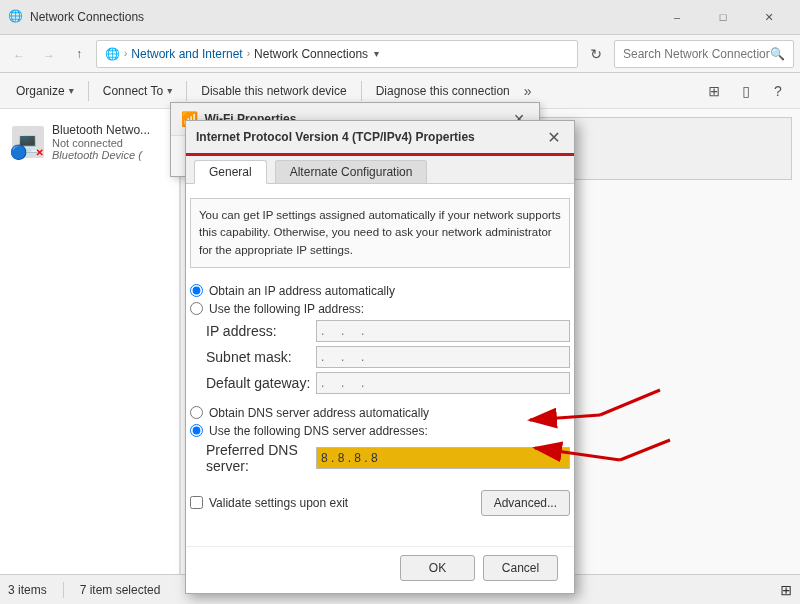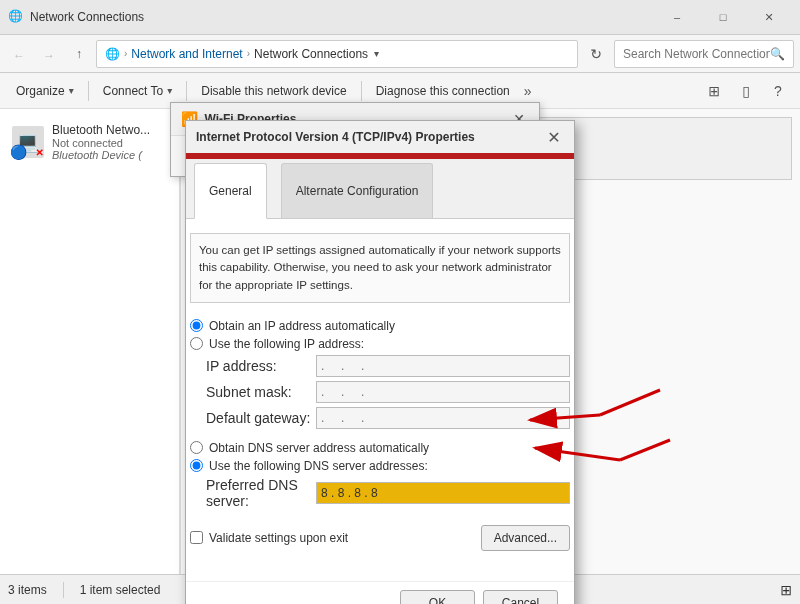--- a/index.html
+++ b/index.html
@@ -173,49 +173,49 @@
       top: 120px;
       left: 185px;
       background: white;
       border: 1px solid #aaa;
       box-shadow: 4px 4px 12px rgba(0,0,0,0.35);
       width: 390px;
       z-index: 20;
     }
     .tcpip-title-bar {
       background: #f0f0f0;
-      border-bottom: 6px solid #b91c1c;
+      border-bottom: 3px solid #b91c1c;
       padding: 6px 10px;
       display: flex;
       align-items: center;
       gap: 14px;
     }
     .tcpip-title-text { flex: 1; font-size: 12px; font-weight: bold; color: #333; }
     .tcpip-close {
       width: 20px; height: 20px; border: none; background: transparent;
       cursor: pointer; font-size: 16px; color: #555;
       display: flex; align-items: center; justify-content: center;
       border-radius: 2px;
     }
 
     .tab-bar {
       display: flex;
       border-bottom: 1px solid #ccc;
       background: #f0f0f0;
       padding: 4px 8px 0;
     }
     .tab {
-      padding: 20px 14px;
+      padding: 4px 14px;
       border: 1px solid #ccc;
       border-bottom: none;
       background: #ddd;
       cursor: pointer;
       font-size: 12px;
       color: #333;
-      margin-right: 14px;
+      margin-right: 8px;
       border-radius: 3px 3px 0 0;
     }
     .tab.active {
       background: white;
       border-bottom: 1px solid white;
       margin-bottom: -1px;
       z-index: 1;
     }
 
     .dialog-body {
@@ -387,21 +387,21 @@
           <div class="wifi-adapter">Intel(R) Dual Band Wireless-AC 82...</div>
         </div>
       </div>
     </div>
   </div>
 </div>
 
 <div class="status-bar">
   <span>3 items</span>
   <div class="status-sep"></div>
-  <span>1 item selected</span>
+  <span>7 item selected</span>
   <div class="status-right">
     <span style="font-size:14px;">⊞</span>
   </div>
 </div>
 
 <div style="position:absolute;top:102px;left:170px;z-index:10;width:370px;background:white;border:1px solid #aaa;box-shadow:2px 2px 8px rgba(0,0,0,0.2);">
   <div class="wifi-props-title-bar">
     <span class="wifi-props-title-icon">📶</span>
     <span class="wifi-props-title-text">Wi-Fi Properties</span>
     <button class="wifi-props-close">✕</button>

